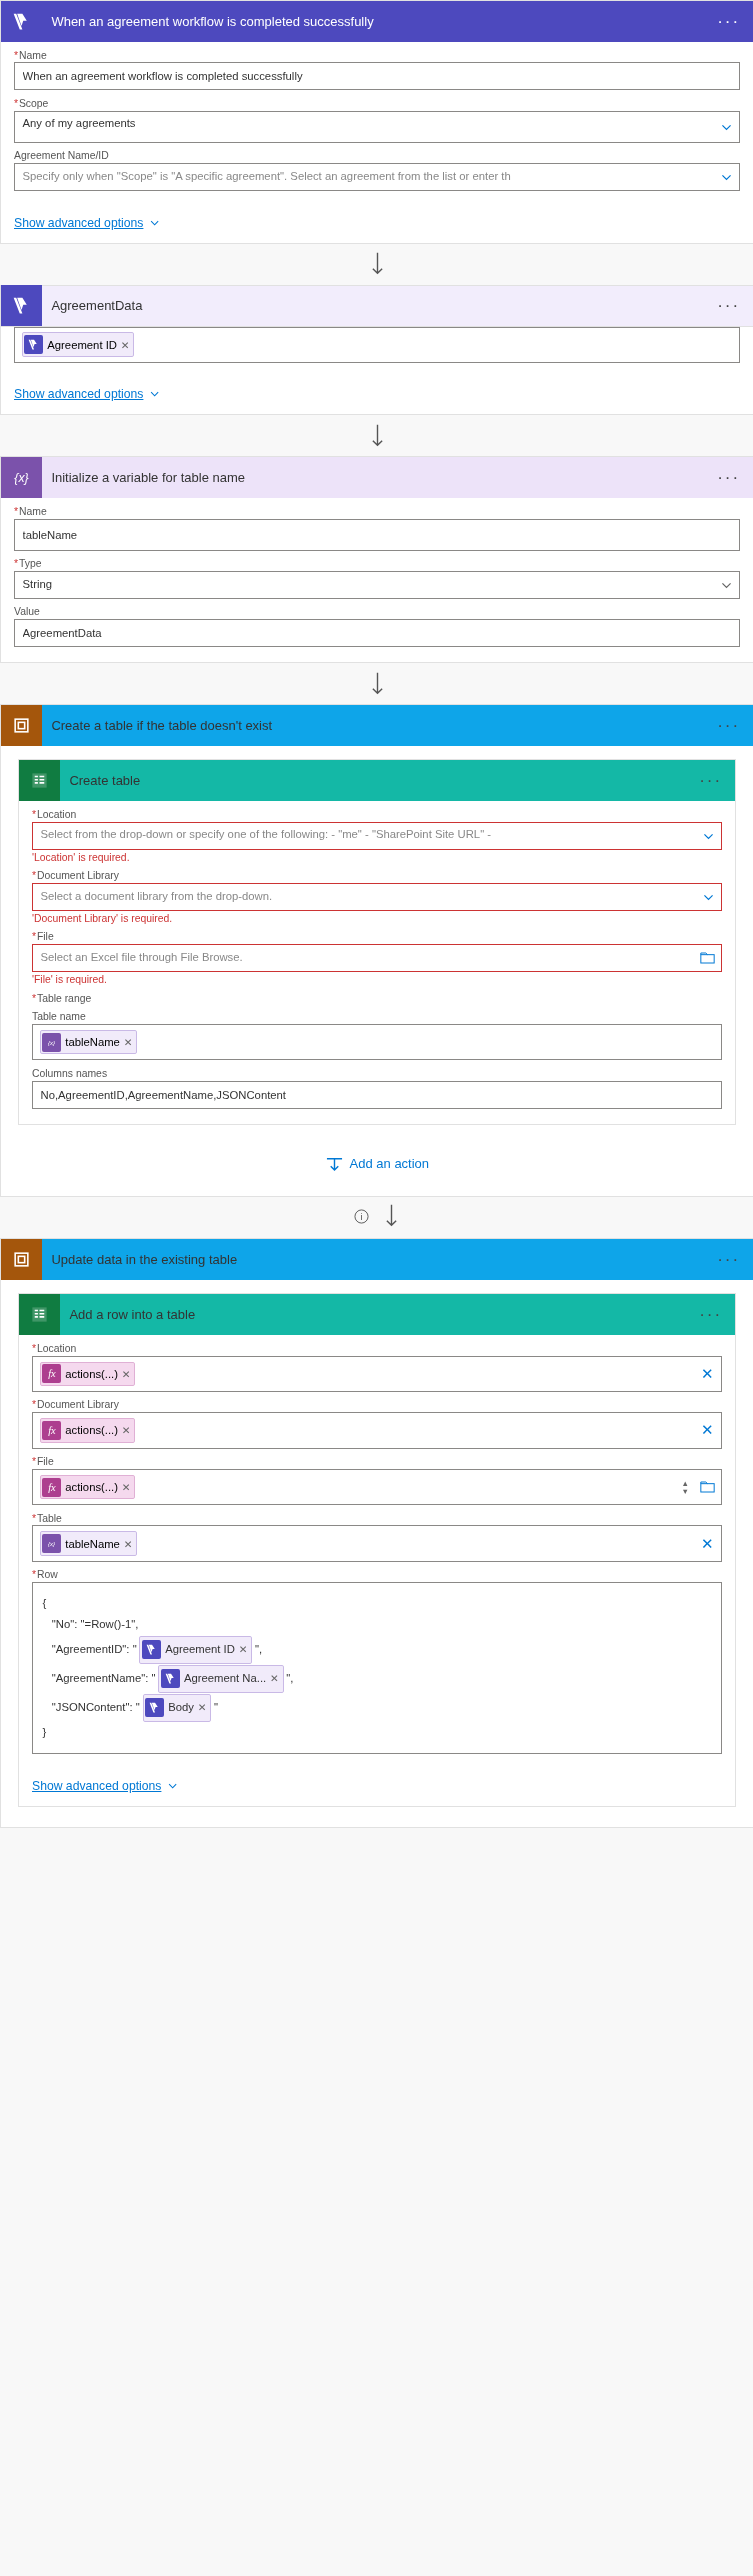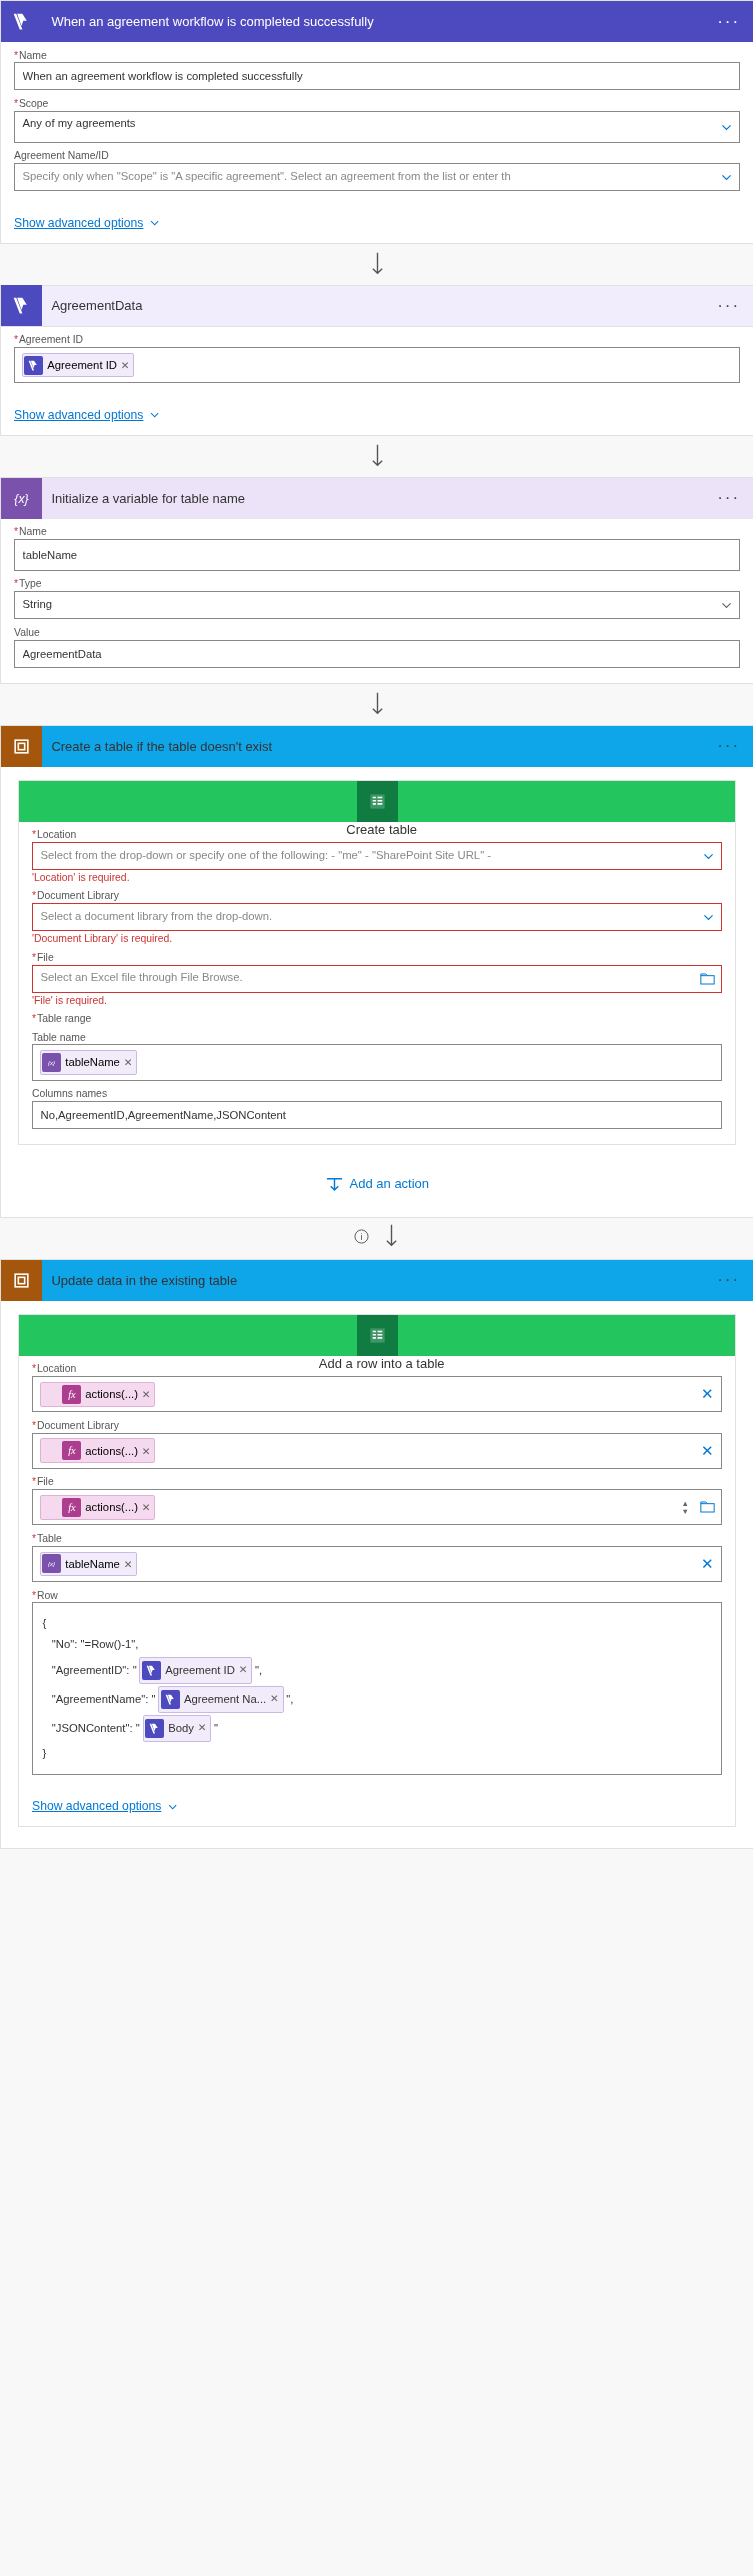--- a/index.html
+++ b/index.html
@@ -3,21 +3,21 @@
 <meta charset="utf-8">
 <style>
 * { box-sizing: border-box; margin: 0; padding: 0; font-family: 'Segoe UI', Arial, sans-serif; }
 body { background: #f8f8f8; width: 754px; margin: 0 auto; padding: 0; }
 .card { background: #fff; border: 0.9px solid #e1e1e1; margin: 0; }
 .card-header { display: flex; align-items: center; padding: 0; height: 41px; }
 .card-header.purple { background: #4d49be; color: #fff; }
 .card-header.purple-light { background: #f2edfc; color: #333; border-bottom: 0.9px solid #e1e1e1; }
 .card-header.purple-var { background: #ede3f9; color: #333; }
 .card-header.brown { background: #0ea5e9; color: #333; }
-.card-header.green { background: #22c55e; color: #333; flex-direction: column; }
+.card-header.green { background: #14b8a6; color: #333; }
 .header-icon { width: 41px; height: 41px; display: flex; align-items: center; justify-content: center; flex-shrink: 0; }
 .header-icon.purple-ic { background: #4d49be; }
 .header-icon.purple-var-ic { background: #7b52ab; }
 .header-icon.brown-ic { background: #a4560c; }
 .header-icon.green-ic { background: #107c41; }
 .header-title { flex: 1; padding-left: 9.4px; font-size: 13px; }
 .card-header.purple .header-title { color: #fff; }
 .menu-dots { padding: 0 13px; font-size: 17px; cursor: pointer; color: #444; letter-spacing: 1.9px; }
 .card-header.purple .menu-dots { color: #fff; }
 .card-body { padding: 0 13px 15px; }
@@ -31,21 +31,21 @@
 .placeholder { color: #888; }
 .error-border { border-color: #c33; }
 .error-text { font-size: 10.4px; color: #c33; margin-top: 1.9px; }
 .adv-link { color: #0078d4; font-size: 12.2px; margin: 9.4px 13px 13px; display: inline-flex; align-items: center; cursor: pointer; text-decoration: underline; }
 .adv-link .chev-sm { margin-left: 5.7px; }
 .arrow-down { display: flex; justify-content: center; padding: 7.5px 0; }
 .token { display: inline-flex; align-items: center; background: #f1ebfa; border: 0.9px solid #c9b9e6; border-radius: 1.9px; padding: 1.9px 3.8px 1.9px 1.9px; font-size: 11.3px; margin: 0.9px; }
 .token-icon { width: 19px; height: 19px; display: flex; align-items: center; justify-content: center; margin-right: 3.8px; border-radius: 1.9px; }
 .token-icon.adobe-tk { background: #4d49be; }
 .token-icon.var-tk { background: #7b52ab; }
-.token-icon.fx-tk { background: #ad3e8f; color: #fff; font-size: 10.4px; font-style: italic; font-family: serif; margin-left: 20px; }
+.token-icon.fx-tk { background: #ad3e8f; color: #fff; font-size: 10.4px; font-style: italic; font-family: serif; }
 .token .close-x { margin-left: 3.8px; color: #666; cursor: pointer; font-size: 10.4px; }
 .token-field { width: 100%; border: 0.9px solid #8a8886; padding: 3.8px 5.7px; background: #fff; min-height: 32px; display: flex; align-items: center; flex-wrap: wrap; }
 .token-field.with-clear { padding-right: 28px; position: relative; }
 .field-clear-x { position: absolute; right: 7.5px; top: 50%; transform: translateY(-50%); color: #0078d4; cursor: pointer; font-size: 15px; }
 .nested { padding: 13px 17px 0; }
 .nested-card { border: 0.9px solid #e1e1e1; margin-bottom: 11.3px; }
 .add-action { color: #0078d4; font-size: 13px; display: flex; align-items: center; justify-content: center; padding: 19px 0 24.5px; cursor: pointer; }
 .add-action svg { margin-right: 5.7px; }
 .info-icon { display: flex; justify-content: center; align-items: center; gap: 13px; padding: 5.7px 0 9.4px; }
 .row-content { font-family: 'Segoe UI', Arial, sans-serif; font-size: 11.3px; line-height: 1.9; padding: 3.8px 1.9px; }
@@ -104,21 +104,20 @@
   <div class="card-header purple-light">
     <div class="header-icon purple-ic">
       <svg width="21" height="21" viewBox="0 0 24 24">
           <path fill="#fff" d="M7 3l5 14 2-6h4L13 3H7zm-4 0l7 18h3L6 3H3z"></path>
         </svg>
     </div>
     <div class="header-title">AgreementData</div>
     <div class="menu-dots">···</div>
   </div>
   <div class="card-body">
-    <label class="field-label"><span class="req">*</span><span>Agreement ID</span></label>
     <div class="token-field">
       <span class="token">
         <span class="token-icon adobe-tk">
             <svg width="13" height="13" viewBox="0 0 24 24">
               <path fill="#fff" d="M7 3l5 14 2-6h4L13 3H7zm-4 0l7 18h3L6 3H3z"></path>
             </svg>
           </span>
         <span>Agreement ID</span>
         <span class="close-x">✕</span>
       </span>

